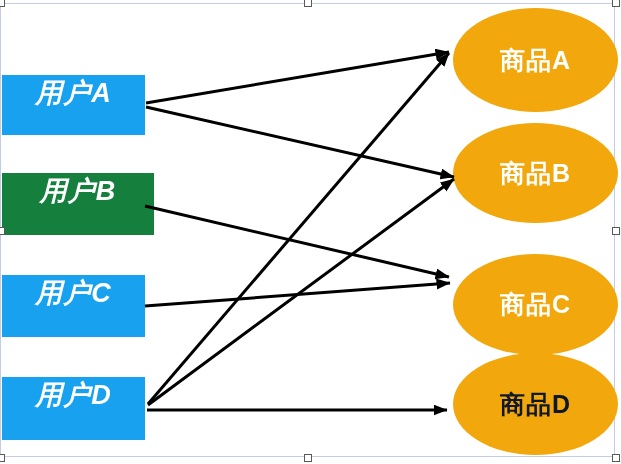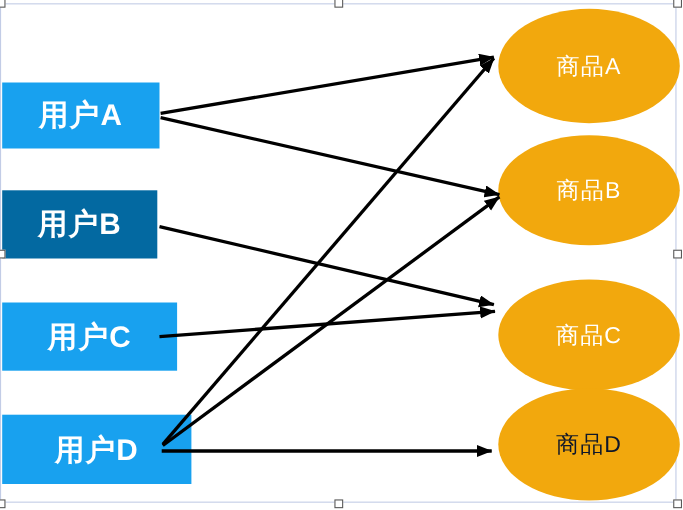--- a/index.html
+++ b/index.html
@@ -31,42 +31,42 @@
     height: 8px;
     background: #ffffff;
     border: 1.5px solid #595959;
     box-sizing: border-box;
     transform: translate(-50%, -50%);
     z-index: 30;
   }
   .user-node {
     position: absolute;
     display: flex;
-    align-items: center;
     justify-content: center;
     z-index: 10;
+    font-style: italic;
   }
   .user-node span {
     color: #ffffff;
     font-weight: bold;
     font-size: 27px;
     letter-spacing: 1px;
   }
   .product-node {
     position: absolute;
     border-radius: 50%;
     display: flex;
     align-items: center;
     justify-content: center;
     z-index: 10;
   }
   .product-node span {
     color: #ffffff;
-    font-weight: normal;
-    font-size: 21px;
+    font-weight: bold;
+    font-size: 25px;
     letter-spacing: 1px;
   }
   #edges-layer {
     position: absolute;
     left: 0;
     top: 0;
     width: 621px;
     height: 464px;
     z-index: 20;
     pointer-events: none;
@@ -90,27 +90,27 @@
         <line x1="145" y1="306" x2="450" y2="283" stroke="#000000" stroke-width="3" marker-end="url(#arrowhead)"></line>
         <line x1="148" y1="404" x2="449" y2="53" stroke="#000000" stroke-width="3" marker-end="url(#arrowhead)"></line>
         <line x1="148" y1="405" x2="454" y2="179" stroke="#000000" stroke-width="3" marker-end="url(#arrowhead)"></line>
         <line x1="147" y1="410" x2="447" y2="410" stroke="#000000" stroke-width="3" marker-end="url(#arrowhead)"></line>
       </g>
   </svg>
   <div id="nodes-layer">
       <div class="user-node" style="left: 2px; top: 75px; width: 143px; height: 60px; background: rgb(24, 161, 239);">
         <span style="color: rgb(255, 255, 255);">用户A</span>
       </div>
-      <div class="user-node" style="left: 2px; top: 173px; width: 141px; height: 62px; background: #0369a1;">
+      <div class="user-node" style="left: 2px; top: 173px; width: 152px; height: 62px; background: #15803d;">
         <span style="color: rgb(255, 255, 255);">用户B</span>
       </div>
-      <div class="user-node" style="left: 2px; top: 275px; width: 159px; height: 62px; background: rgb(24, 161, 239);">
+      <div class="user-node" style="left: 2px; top: 275px; width: 143px; height: 62px; background: rgb(24, 161, 239);">
         <span style="color: rgb(255, 255, 255);">用户C</span>
       </div>
-      <div class="user-node" style="left: 2px; top: 377px; width: 172px; height: 63px; background: rgb(24, 161, 239);">
+      <div class="user-node" style="left: 2px; top: 377px; width: 143px; height: 63px; background: rgb(24, 161, 239);">
         <span style="color: rgb(255, 255, 255);">用户D</span>
       </div>
       <div class="product-node" style="left: 453px; top: 8px; width: 165px; height: 104px; background: rgb(242, 168, 13);">
         <span style="color: rgb(255, 255, 255);">商品A</span>
       </div>
       <div class="product-node" style="left: 453px; top: 123px; width: 165px; height: 100px; background: rgb(242, 168, 13); text-align: center;">
         <span style="color: rgb(255, 255, 255);">商品B</span>
       </div>
       <div class="product-node" style="left: 453px; top: 254px; width: 165px; height: 101px; background: rgb(242, 168, 13);">
         <span style="color: rgb(255, 255, 255);">商品C</span>

